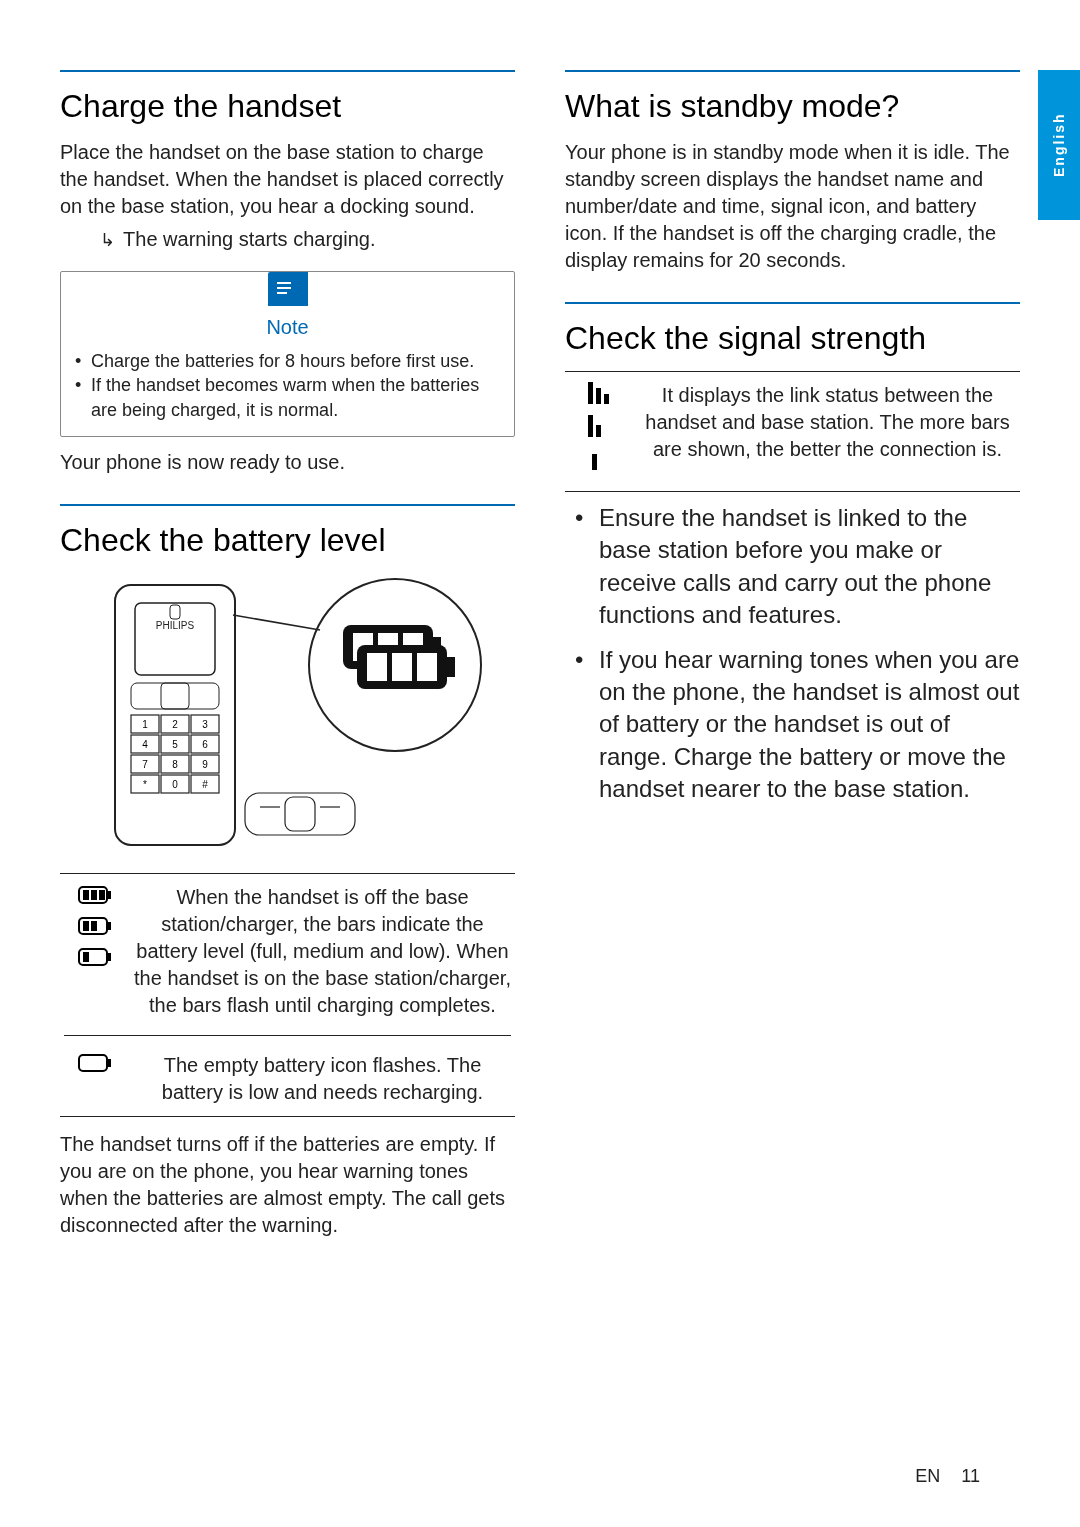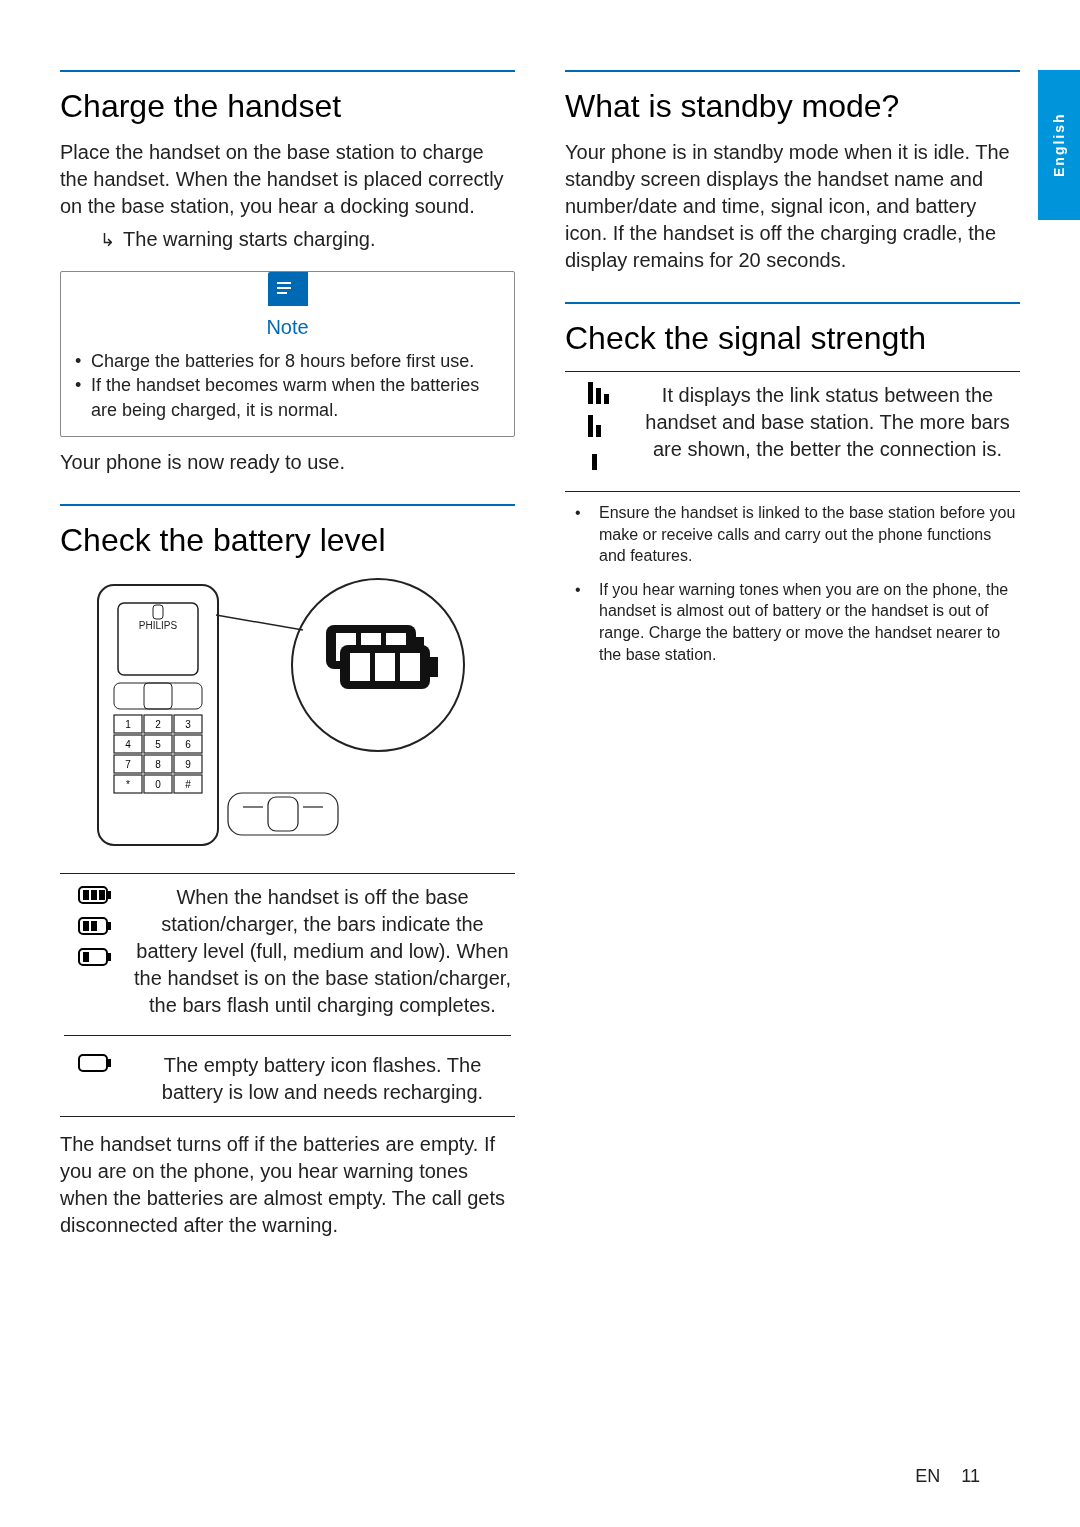--- a/index.html
+++ b/index.html
@@ -15,28 +15,28 @@
   .result-arrow::before { content: "↳"; margin-right: 8px; font-size:18px; }
   .indent { margin-left: 40px; margin-top:6px; }
   .note-box { border: 1px solid #888; border-radius: 2px; margin: 18px 0 12px 0; padding: 12px 14px 14px 14px; }
   .note-header { display: flex; align-items: center; gap: 10px; margin: -12px -14px 10px -14px; flex-direction: column; }
   .note-icon { width: 40px; height: 34px; background: #0069b4; display:flex; align-items:center; justify-content:center; color:#fff; font-size:18px; border-radius:2px 0 0 0;}
   .note-label { color: #0069b4; font-size: 20px; }
   .note-box ul { list-style: none; padding-left: 0; }
   .note-box li { font-size: 18px; line-height:1.35; padding-left: 16px; position:relative; }
   .note-box li::before { content: "•"; position:absolute; left:0; }
   .section { margin-bottom: 28px; }
-  .illustration { width: 100%; height: 280px; margin: 16px 0 18px 0; display:flex; align-items:center; justify-content:center; }
+  .illustration { width: 100%; height: 280px; margin: 16px 0 18px 0; display:flex; align-items:center; justify-content:flex-end; }
   .illustration svg { max-width: 100%; }
   table.icon-table { width:100%; border-collapse: collapse; }
   table.icon-table td { vertical-align: top; padding: 6px 4px; text-align: center; }
   table.icon-table .icon-cell { width: 70px; }
   .battery-icon, .signal-icon { display:block; margin-bottom:4px; }
   ul.bullets { list-style: none; padding-left: 0; margin-top:10px;}
-  ul.bullets > li { position: relative; padding-left: 34px; margin-bottom: 12px; font-size:16px; line-height:1.35;}
+  ul.bullets > li { position: relative; padding-left: 34px; margin-bottom: 12px; font-size:24px; line-height:1.35;}
   ul.bullets > li::before { content:"•"; position:absolute; left:10px; }
   .footer { position:absolute; bottom: 40px; right: 100px; font-size: 18px; }
   .footer .lang { margin-right: 16px; }
 </style>
 </head>
 <body>
 
 <div class="page">
   <div class="lang-tab">English</div>
 

